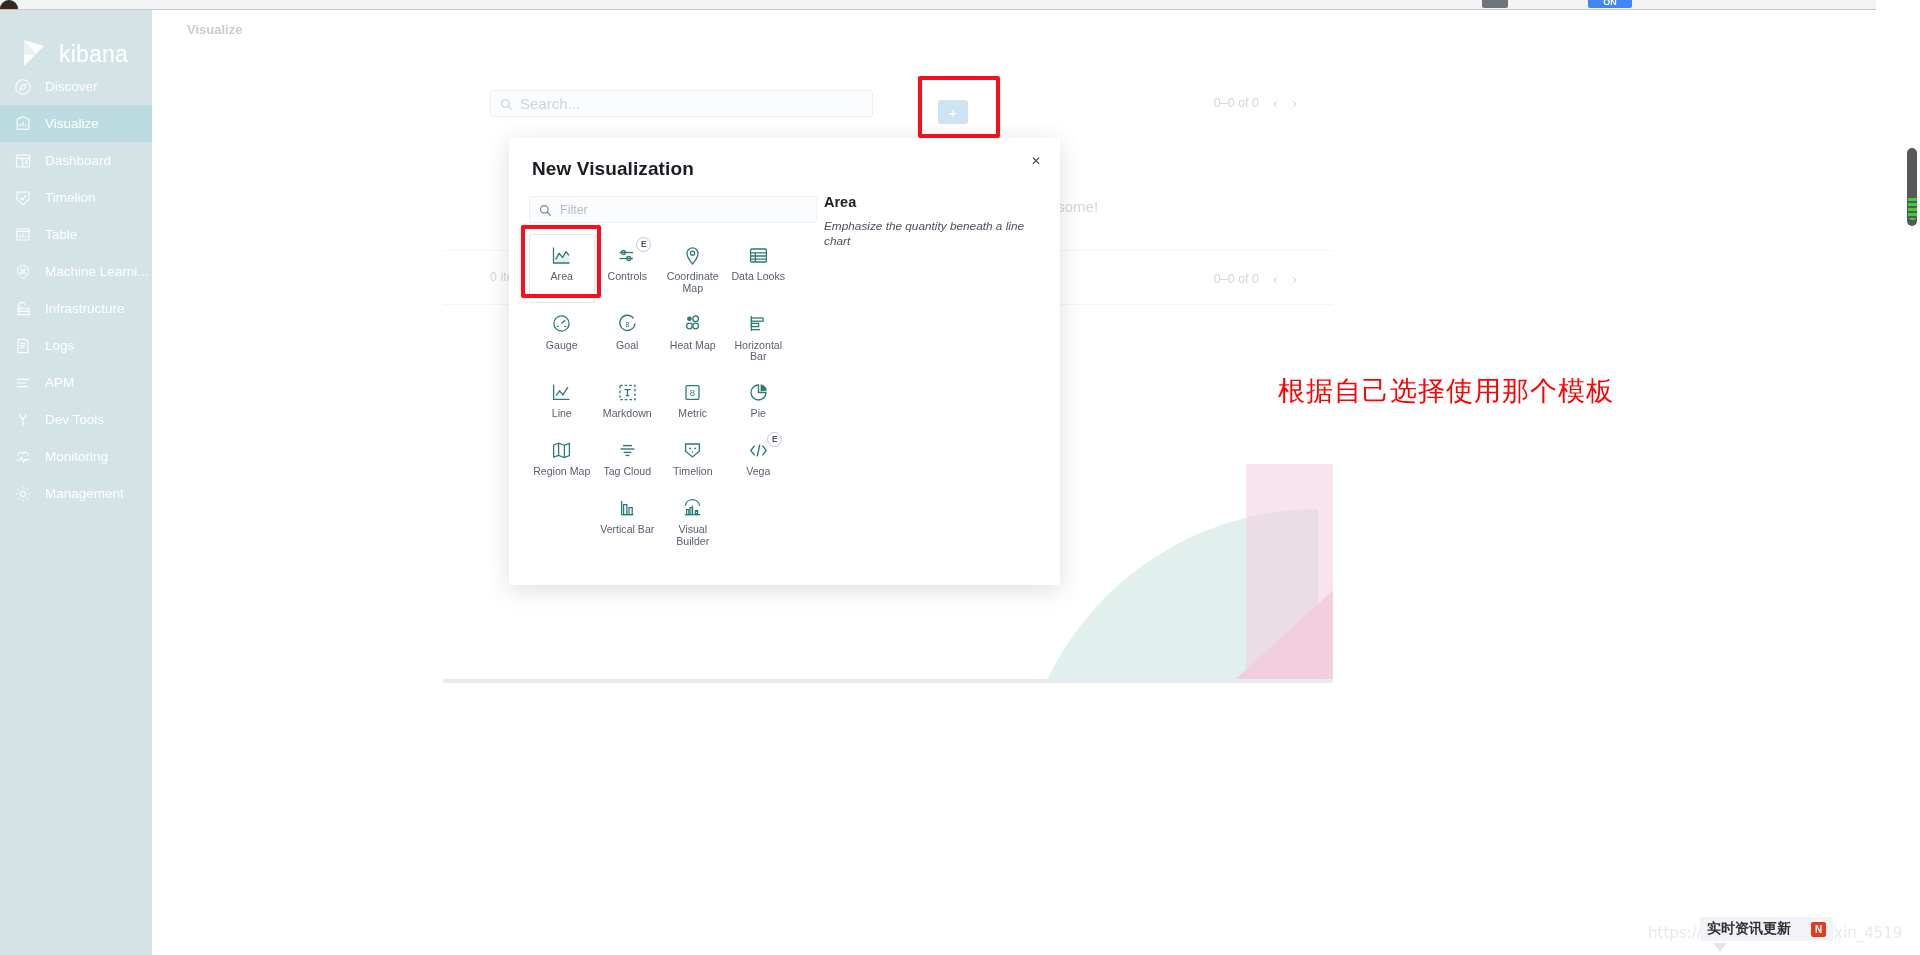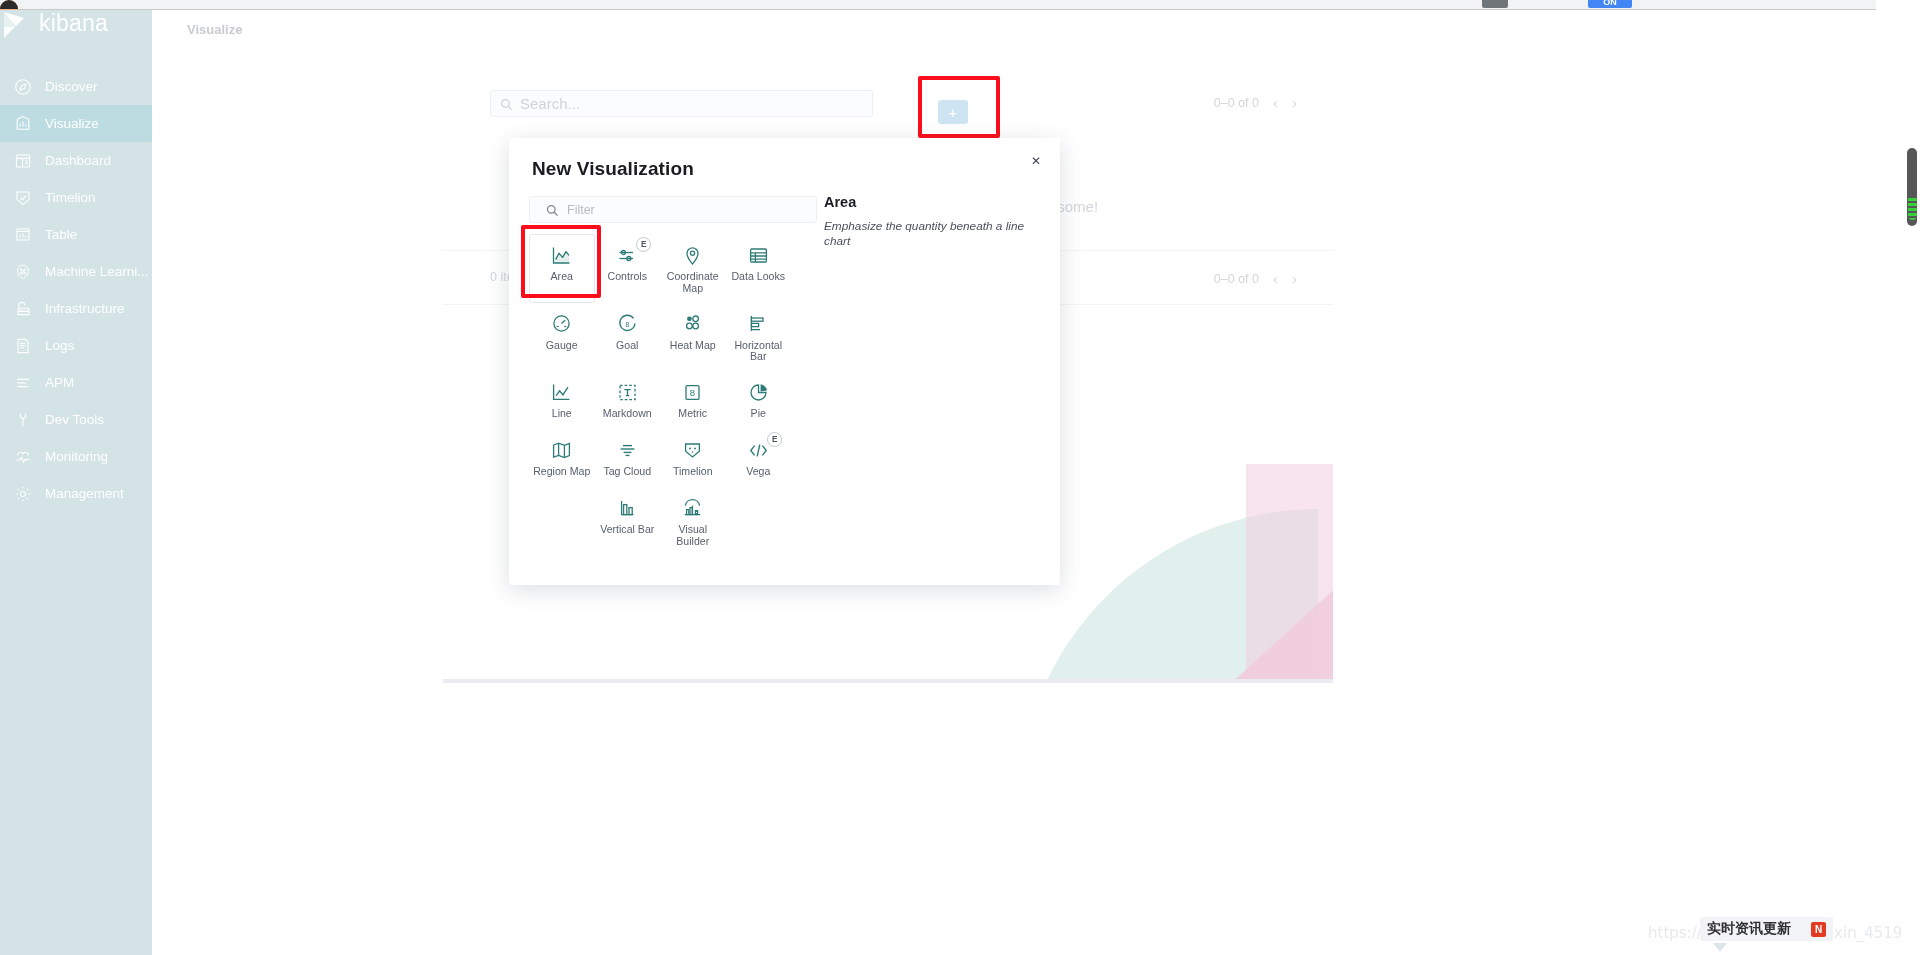--- a/index.html
+++ b/index.html
@@ -23,21 +23,21 @@
   .sliver-avatar { left:1870px; width:18px; height:18px; top:-8px;
      border-radius:50%; background:#f3b183; overflow:hidden; }
   .sliver-avatar::before { content:""; position:absolute; left:0; top:0;
      width:18px; height:9px; background:#2b2b2b; border-radius:9px 9px 0 0; }
 
   
   .sidenav {
     position:absolute; left:0; top:10px; width:152px; height:945px;
     background:#d3e3e6; display:flex; flex-direction:column;
   }
-  .brand { display:flex; align-items:flex-start; height:58px; padding-left:0; }
+  .brand { display:flex; align-items:flex-end; height:58px; padding-left:20px; }
   .brand-mark { width:30px; height:30px; position:relative; margin-right:9px; }
   .brand-mark svg { display:block; }
   .brand-text { color:#fff; font-size:23px; letter-spacing:.2px; }
 
   .nav-item {
     display:flex; align-items:center; height:37px; padding-left:12px;
     color:#ffffff; font-size:13.5px; cursor:pointer; position:relative;
   }
   .nav-item .nav-ico { width:22px; height:20px; margin-right:11px; display:flex;
      align-items:center; justify-content:center; flex:0 0 22px; }
@@ -111,21 +111,21 @@
     border-radius:2px;
   }
   .modal-title { position:absolute; left:23px; top:20px; font-size:19px; color:#1a1c21; font-weight:bold; letter-spacing:.1px; }
   .modal-close { position:absolute; right:15px; top:14px; width:18px; height:18px;
      display:flex; align-items:center; justify-content:center; color:#3f4450;
      font-size:12px; cursor:pointer; }
 
   .filter-box {
     position:absolute; left:20px; top:58px; width:288px; height:27px;
     background:#fbfcfd; border:1px solid #edeff2; border-radius:3px;
-    display:flex; align-items:center; padding-left:16px;
+    display:flex; align-items:center; padding-left:9px;
   }
   .filter-box .mag { width:13px; height:13px; margin-right:8px; flex:0 0 13px;}
   .filter-ph { color:#b7bcc4; font-size:12.5px; }
 
   .type-grid {
     position:absolute; left:20px; top:96px; width:290px;
     display:flex; flex-wrap:wrap;
   }
   .type-cell {
     width:65.5px; padding:9px 2px 7px; display:flex; flex-direction:column;
@@ -602,20 +602,21 @@
     </div>
 
     <div class="redbox-area"></div>
 
     <div class="detail-pane">
       <div class="detail-title">Area</div>
       <div class="detail-desc">Emphasize the quantity beneath a line chart</div>
     </div>
   </div>
 
+  <div class="cn-note">根据自己选择使用那个模板</div>
 
   <div class="wm-url">https://blog.csdn.net/weixin_45191791</div>
   <div class="wm-tail"></div>
   <div class="wm-badge">
     <span class="wm-badge-text">实时资讯更新</span>
     <span class="wm-logo">N</span>
   </div>
 
   <div class="scrollbar-track">
     <div class="scroll-thumb"></div>

